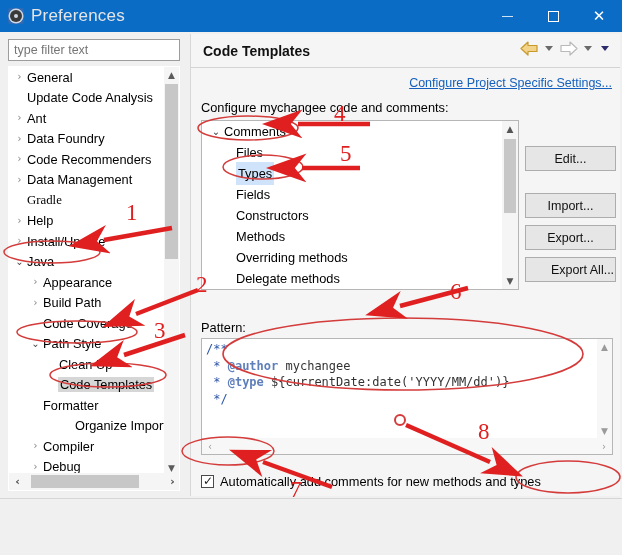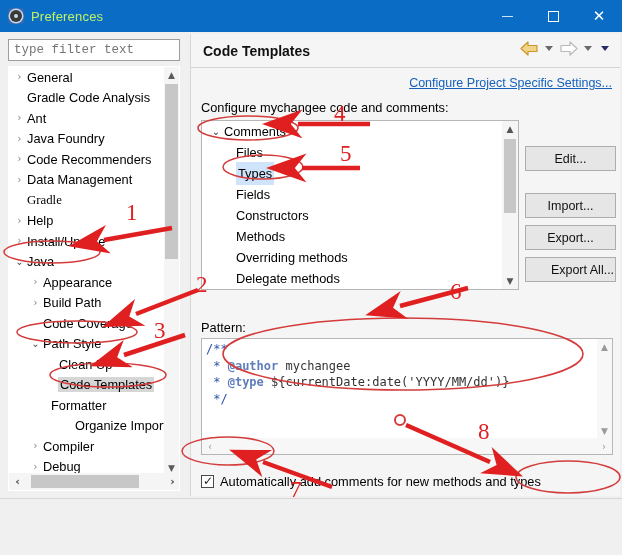--- a/index.html
+++ b/index.html
@@ -35,21 +35,21 @@
     position: absolute; left: 2px; top: 2px; width: 12px; height: 12px;
     border-radius: 50%;
     background: #3a3a3a;
     box-shadow: 0 0 0 1.5px #cfd8e4;
   }
   #app-icon .gear::after {
     content: ""; position: absolute; left: 4px; top: 4px;
     width: 4px; height: 4px; border-radius: 50%; background: #cfd8e4;
   }
   #title-text {
-    color: #bef264; font-size: 13px; letter-spacing: 0.2px;
+    color: #e5e5e5; font-size: 17px; letter-spacing: 0.2px;
   }
   .win-btns { position: absolute; right: 0; top: 0; height: 32px; display: flex; }
   .win-btn {
     width: 46px; height: 32px; display: flex; align-items: center; justify-content: center;
     color: #ffffff;
   }
   .win-btn .min-glyph { width: 11px; height: 1px; background: #cfe3f6; display: block; }
   .win-btn .max-glyph { width: 11px; height: 11px; border: 1.4px solid #ffffff; display: block; }
   .win-btn .close-glyph { font-size: 15px; line-height: 15px; color: #ffffff; font-family: "DejaVu Sans", sans-serif; }
 
@@ -59,21 +59,21 @@
     background: #f0f0f0;
   }
 
   
   #left-col {
     position: absolute; left: 6px; top: 4px; width: 178px; height: 458px;
   }
   #filter-input {
     position: absolute; left: 2px; top: 3px; width: 172px; height: 22px;
     border: 1px solid #9d9d9d; background: #ffffff;
-    font-family: Liberation Mono, monospace; font-size: 12.5px;
+    font-family: Liberation Sans, sans-serif; font-size: 12.5px;
     color: #4d4d4d; padding: 0 5px; outline: none;
   }
   #tree-box {
     position: absolute; left: 2px; top: 30px; width: 172px; height: 425px;
     background: #ffffff; border: 1px solid #ffffff;
     overflow: hidden;
   }
   #tree-list {
     position: absolute; left: 0; top: 0; width: 156px; height: 408px;
     overflow: hidden;
@@ -286,29 +286,29 @@
       <input id="filter-input" type="text" placeholder="type filter text" style="">
 
       <div id="tree-box">
         <div id="tree-list">
             <div class="tnode" style="padding-left: 4px;">
               <span class="arrow">›</span>
               <span class="lbl">General</span>
             </div>
             <div class="tnode" style="padding-left: 4px;">
               <span class="arrow"></span>
-              <span class="lbl">Gradle Code Analysis</span>
+              <span class="lbl">Update Code Analysis</span>
             </div>
             <div class="tnode" style="padding-left: 4px;">
               <span class="arrow">›</span>
               <span class="lbl">Ant</span>
             </div>
             <div class="tnode" style="padding-left: 4px;">
               <span class="arrow">›</span>
-              <span class="lbl">Java Foundry</span>
+              <span class="lbl">Data Foundry</span>
             </div>
             <div class="tnode" style="padding-left: 4px;">
               <span class="arrow">›</span>
               <span class="lbl">Code Recommenders</span>
             </div>
             <div class="tnode" style="padding-left: 4px;">
               <span class="arrow">›</span>
               <span class="lbl">Data Management</span>
             </div>
             <div class="tnode" style="padding-left: 4px; font-family: Liberation Serif, serif;">
@@ -344,21 +344,21 @@
               <span class="lbl">Path Style</span>
             </div>
             <div class="tnode" style="padding-left: 36px;">
               <span class="arrow"></span>
               <span class="lbl">Clean Up</span>
             </div>
             <div class="tnode sel" style="padding-left: 36px;">
               <span class="arrow"></span>
               <span class="lbl">Code Templates</span>
             </div>
-            <div class="tnode" style="padding-left: 28px;">
+            <div class="tnode" style="padding-left: 20px;">
               <span class="arrow"></span>
               <span class="lbl">Formatter</span>
             </div>
             <div class="tnode" style="padding-left: 52px;">
               <span class="arrow"></span>
               <span class="lbl">Organize Import</span>
             </div>
             <div class="tnode" style="padding-left: 20px;">
               <span class="arrow">›</span>
               <span class="lbl">Compiler</span>

